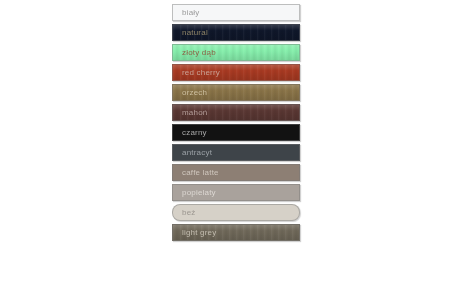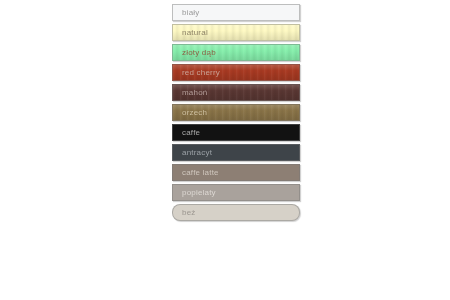--- a/index.html
+++ b/index.html
@@ -62,49 +62,53 @@
   }
 </style>
 </head>
 <body style="background: rgb(255, 255, 255);">
 
 <div id="stage">
   <div id="swatch-list">
       <div class="swatch" style="background: rgb(246, 247, 248);">
         <span class="swatch-label" style="color: rgb(154, 154, 154);">biały</span>
       </div>
-      <div class="swatch" style="background: #fef9c3;">
+      <div class="swatch" style="background: #0f172a;">
         <div class="grain"></div>
         <span class="swatch-label" style="color: rgb(142, 132, 103);">natural</span>
       </div>
       <div class="swatch" style="background: #86efac;">
         <div class="grain"></div>
         <span class="swatch-label" style="color: rgb(140, 97, 69);">złoty dąb</span>
       </div>
       <div class="swatch" style="background: rgb(169, 58, 34);">
         <div class="grain"></div>
         <span class="swatch-label" style="color: rgb(201, 163, 150);">red cherry</span>
       </div>
+      <div class="swatch" style="background: rgb(138, 116, 72);">
+        <div class="grain"></div>
+        <span class="swatch-label" style="color: rgb(205, 191, 160);">orzech</span>
+      </div>
       <div class="swatch" style="background: rgb(90, 55, 51);">
         <div class="grain"></div>
         <span class="swatch-label" style="color: rgb(179, 157, 153);">mahoń</span>
       </div>
-      <div class="swatch" style="background: rgb(138, 116, 72);">
-        <div class="grain"></div>
-        <span class="swatch-label" style="color: rgb(205, 191, 160);">orzech</span>
-      </div>
       <div class="swatch" style="background: rgb(18, 18, 18);">
-        <span class="swatch-label" style="color: rgb(168, 168, 168);">caffe</span>
+        <span class="swatch-label" style="color: rgb(168, 168, 168);">czarny</span>
       </div>
       <div class="swatch" style="background: rgb(62, 68, 73); text-align: right;">
         <span class="swatch-label" style="color: rgb(155, 161, 166);">antracyt</span>
       </div>
       <div class="swatch" style="background: rgb(141, 127, 116); text-align: center;">
         <span class="swatch-label" style="color: rgb(207, 198, 189);">caffe latte</span>
       </div>
       <div class="swatch" style="background: rgb(169, 162, 156);">
         <span class="swatch-label" style="color: rgb(221, 216, 211);">popielaty</span>
       </div>
       <div class="swatch" style="background: rgb(214, 209, 200); border-radius: 8px;">
         <span class="swatch-label" style="color: rgb(155, 150, 144);">beż</span>
       </div>
+      <div class="swatch" style="background: rgb(112, 105, 90);">
+        <div class="grain"></div>
+        <span class="swatch-label" style="color: rgb(195, 189, 176);">light grey</span>
+      </div>
     </div>
 </div>
 
 </body></html>

